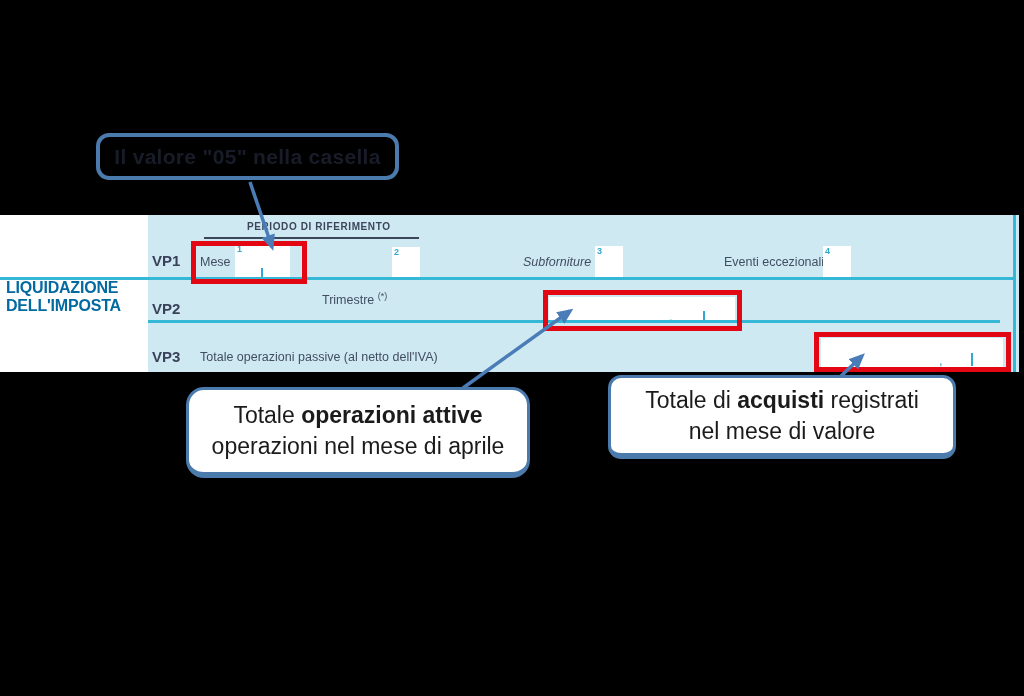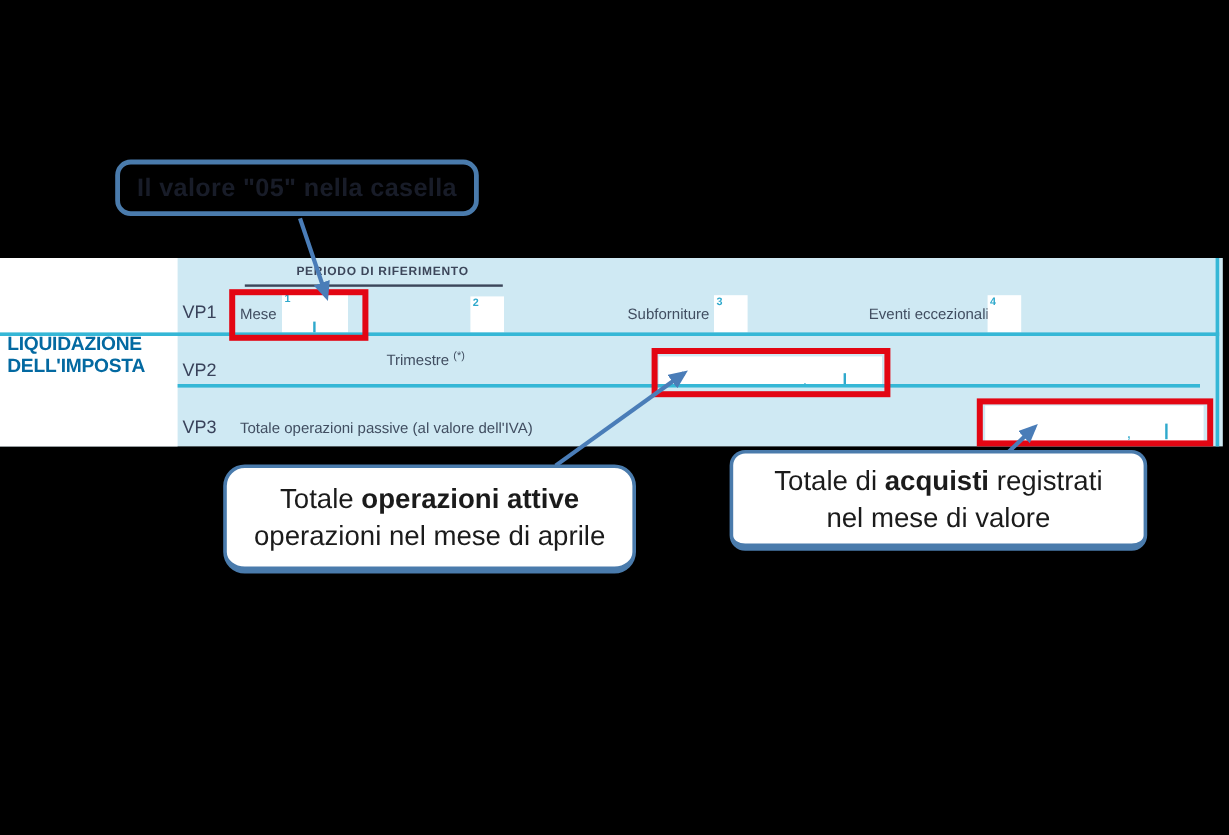--- a/index.html
+++ b/index.html
@@ -10,21 +10,21 @@
   .top-callout{position:absolute;left:96px;top:133px;width:303px;height:47px;
     border:4px solid #4a7bac;border-radius:13px;display:flex;align-items:center;justify-content:center;}
   .top-callout span{color:#181c28;font-weight:bold;font-size:21px;letter-spacing:.3px;white-space:nowrap;}
 
   
   .form{position:absolute;left:0;top:215px;width:1019px;height:157px;background:#cfe9f3;}
   .leftcol{position:absolute;left:0;top:0;width:148px;height:157px;background:#ffffff;}
   .section-label{position:absolute;left:6px;top:64px;color:#0369a1;font-weight:bold;font-size:16px;line-height:18px;letter-spacing:-0.2px;}
   .period-header{position:absolute;left:247px;top:6px;color:#3c465a;font-weight:bold;font-size:10px;letter-spacing:.6px;white-space:nowrap;}
   .period-underline{position:absolute;left:204px;top:22px;width:215px;height:2px;background:#3c465a;}
-  .vpcode{position:absolute;color:#39425a;font-weight:normal;font-size:15px;white-space:nowrap;}
+  .vpcode{position:absolute;color:#39425a;font-weight:bold;font-size:15px;white-space:nowrap;}
   .flabel{position:absolute;color:#414e61;font-size:12.5px;white-space:nowrap;}
   .flabel sup{font-size:9px;}
   .wbox{position:absolute;background:#ffffff;}
   .wnum{position:absolute;left:2px;top:0px;color:#2fa9cc;font-weight:bold;font-size:9px;line-height:10px;}
   .wtick{position:absolute;width:2px;background:#2fa9cc;}
   .wcomma{position:absolute;color:#2fa9cc;font-size:13px;line-height:8px;}
   .hline{position:absolute;height:3px;background:#35b7d6;}
   .vline{position:absolute;width:3px;background:#35b7d6;}
 
   
@@ -61,41 +61,41 @@
     <div class="wbox" style="left:235px;top:29px;width:55px;height:33px;">
       <span class="wnum">1</span>
       <span class="wtick" style="left:26px;bottom:0;height:9px;"></span>
     </div>
 
     <div class="flabel" style="left:322px;top:40px;margin-top:36px;"><span>Trimestre </span><sup>(*)</sup></div>
     <div class="wbox" style="left:392px;top:32px;width:28px;height:30px;">
       <span class="wnum">2</span>
     </div>
 
-    <div class="flabel" style="left:523px;top:40px;">Subforniture</div>
+    <div class="flabel" style="left:523px;top:40px;font-style:italic;">Subforniture</div>
     <div class="wbox" style="left:595px;top:31px;width:28px;height:31px;">
       <span class="wnum">3</span>
     </div>
 
     <div class="flabel" style="left:724px;top:40px;">Eventi eccezionali</div>
     <div class="wbox" style="left:823px;top:31px;width:28px;height:31px;">
       <span class="wnum">4</span>
     </div>
 
     <div class="hline" style="left:0;top:62px;width:1016px;"></div>
 
     <div class="vpcode" style="left:152px;top:85px;">VP2</div>
     <div class="wbox" style="left:549px;top:82px;width:186px;height:26px;">
       <span class="wcomma" style="left:120px;bottom:2px;">,</span>
       <span class="wtick" style="left:154px;bottom:1px;height:11px;"></span>
     </div>
     <div class="hline" style="left:148px;top:105px;width:852px;"></div>
 
     <div class="vpcode" style="left:152px;top:133px;">VP3</div>
-    <div class="flabel" style="left:200px;top:135px;">Totale operazioni passive (al valore dell'IVA)</div>
+    <div class="flabel" style="left:200px;top:135px;">Totale operazioni passive (al netto dell'IVA)</div>
     <div class="wbox" style="left:821px;top:123px;width:182px;height:31px;">
       <span class="wcomma" style="left:118px;bottom:4px;">,</span>
       <span class="wtick" style="left:150px;bottom:3px;height:13px;"></span>
     </div>
 
     <div class="vline" style="left:1013px;top:0;height:157px;"></div>
   </div>
 
   <div class="redrect" style="left:191px;top:241px;width:116px;height:43px;"></div>
   <div class="redrect" style="left:543px;top:290px;width:199px;height:41px;"></div>

